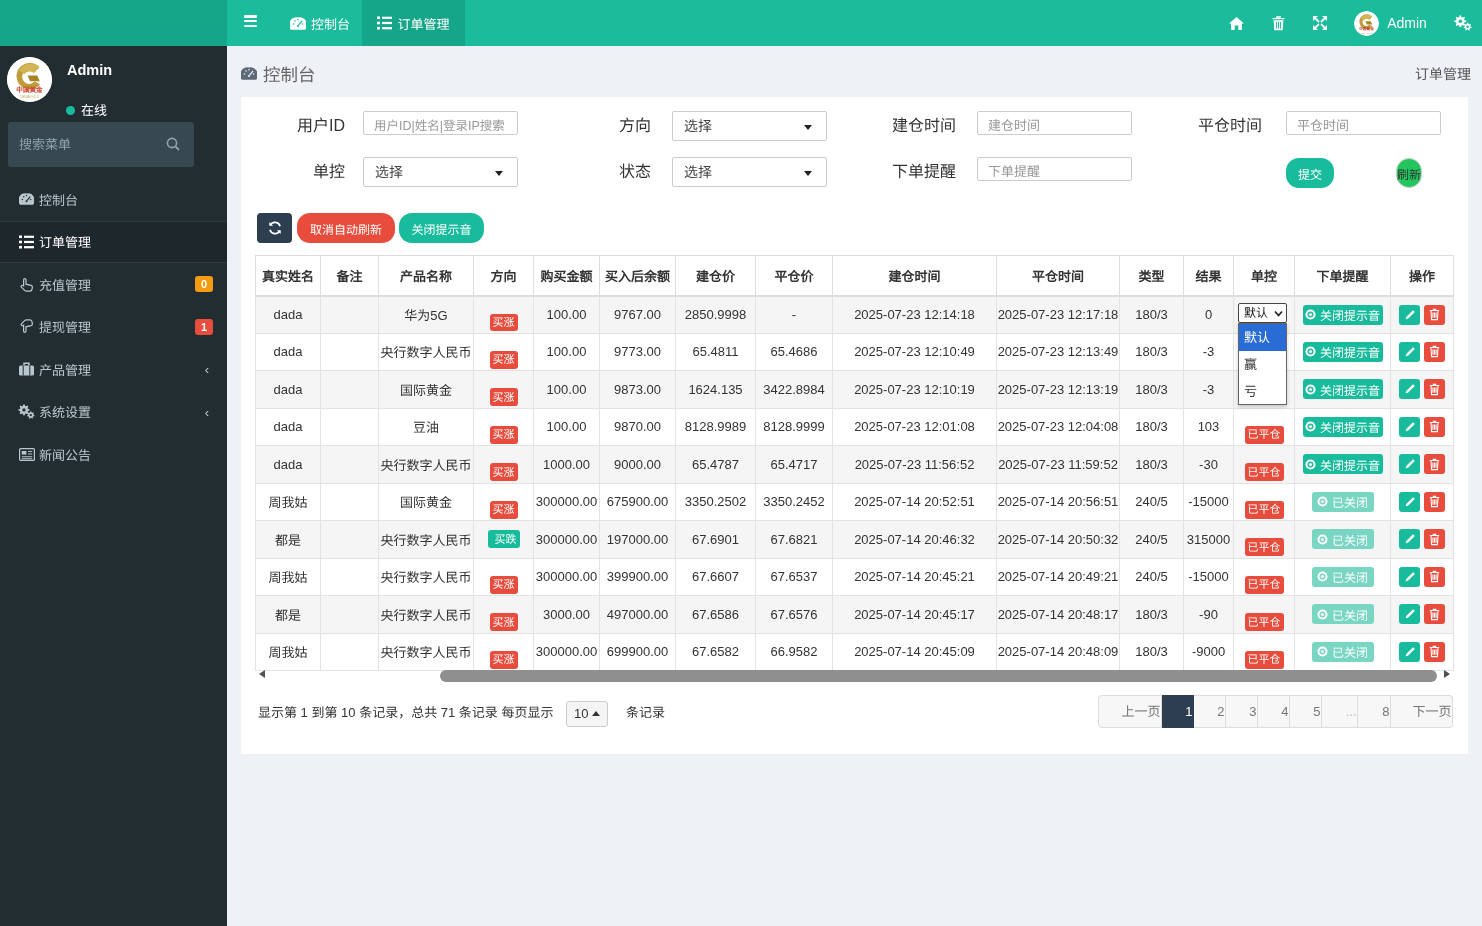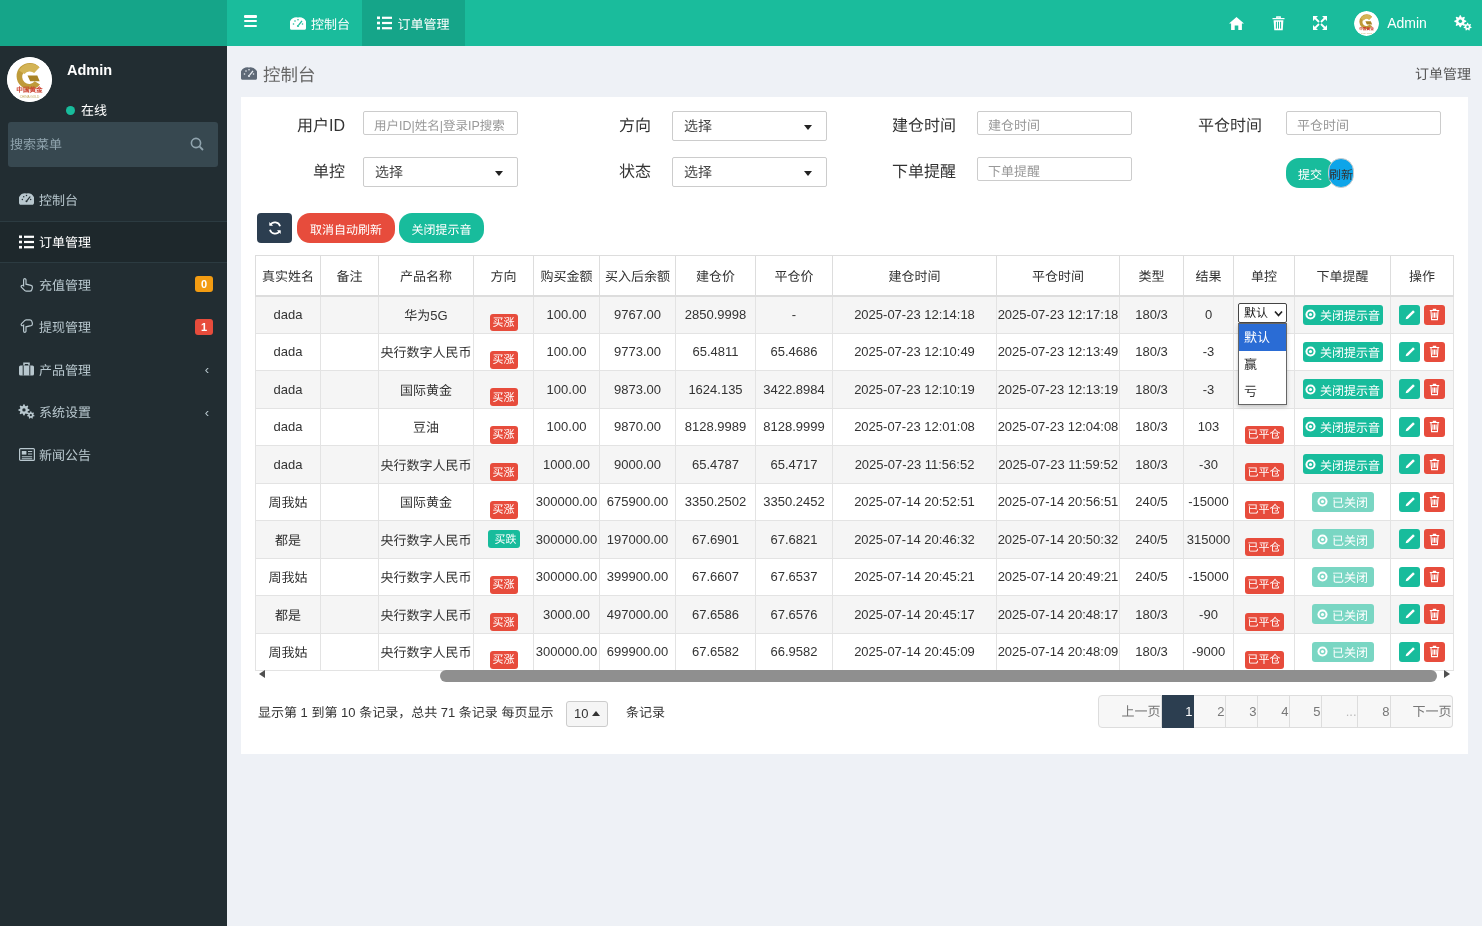--- a/index.html
+++ b/index.html
@@ -15,21 +15,21 @@
 .hamb { position:absolute; left:244px; top:15px; width:13px; }
 .hamb div { height:2.6px; background:#fff; margin-bottom:2.3px; border-radius:1px; }
 .nav-ic { position:absolute; top:0; height:46px; display:flex; align-items:center; justify-content:center; }
 
 
 #sidebar { position:absolute; left:0; top:46px; width:227px; height:880px; background:#222d32; }
 #avatar { position:absolute; left:7px; top:11px; width:45px; height:45px; border-radius:50%; background:#fff; overflow:hidden; }
 #uname { position:absolute; left:67px; top:16px; color:#fff; font-size:14.5px; font-weight:bold; }
 #ustat { position:absolute; left:66px; top:54px; color:#fff; font-size:13px; }
 #ustat .dot { display:inline-block; width:9px; height:9px; border-radius:50%; background:#18bc9c; margin-right:6px; }
-#sform { position:absolute; left:8px; top:76px; width:210px; height:45px; background:#374850; border-radius:3px; color:#8fa3ad; font-size:13px; line-height:45px; padding-left:2px; }
+#sform { position:absolute; left:8px; top:76px; width:186px; height:45px; background:#374850; border-radius:3px; color:#8fa3ad; font-size:13px; line-height:45px; padding-left:11px; }
 #sform svg { position:absolute; right:14px; top:15px; }
 .smenu { position:absolute; left:0; top:132px; width:227px; }
 .sitem { height:42.5px; display:flex; align-items:center; color:#b8c7ce; font-size:13px; position:relative; }
 .sitem .mi { width:19px; margin-left:17px; margin-right:3px; text-align:center; display:inline-flex; justify-content:center; }
 .sitem.active { background:#1e282c; color:#fff; border-top:1px solid #2c3b41; border-bottom:1px solid #2c3b41; }
 .badge { position:absolute; right:14px; top:50%; transform:translateY(-50%); font-size:11px; font-weight:bold; color:#fff; border-radius:3px; padding:2px 6px; }
 .chev { position:absolute; right:18px; top:50%; transform:translateY(-50%); font-size:13px; }
 
 
 #content { position:absolute; left:227px; top:46px; width:1255px; height:880px; background:#eef1f6; }
@@ -41,21 +41,21 @@
 .flabel { position:absolute; font-size:16px; color:#333; text-align:right; width:120px; line-height:30px; }
 .finput { position:absolute; width:155px; height:24px; border:1px solid #ccc; border-radius:2px; background:#fff; font-size:13px; color:#999; line-height:28px; padding-left:10px; white-space:nowrap; overflow:hidden; }
 .fselect { position:absolute; width:155px; height:30px; border:1px solid #ccc; border-radius:2px; background:#fff; font-size:14px; color:#444; line-height:28px; padding-left:11px; }
 .fselect:after { content:""; position:absolute; right:14px; top:12.5px; border-left:4px solid transparent; border-right:4px solid transparent; border-top:5px solid #222; }
 .btn { display:inline-flex; align-items:center; justify-content:center; border-radius:13px; font-size:12px; color:#fff; border:none; }
 
 
 #tblwrap { position:absolute; left:14px; top:158px; width:1199px; }
 table { border-collapse:collapse; table-layout:fixed; width:1198px; font-size:13px; color:#333; }
 th, td { border:1px solid #e3e3e3; text-align:center; overflow:hidden; white-space:nowrap; }
-th { height:40px; font-weight:normal; font-size:13px; border-color:#ddd; border-bottom-width:2px; }
+th { height:40px; font-weight:bold; font-size:13px; border-color:#ddd; border-bottom-width:2px; }
 td { height:37.5px; }
 tr.odd td { background:#f5f5f5; }
 .bdg { display:inline-block; border-radius:3px; color:#fff; font-size:11px; padding:2.5px 3px; line-height:1.15; }
 .bdg.red { background:#e74c3c;margin-top:16px; }
 .bdg.teal { background:#18bc9c;padding-left:7px; }
 .abtn { display:inline-flex; align-items:center; justify-content:center; width:21px; height:20px; border-radius:3px; vertical-align:middle; }
 .sndbtn { display:inline-flex; align-items:center; justify-content:center; gap:4px; width:80px; height:20px; border-radius:3px; background:#18bc9c; color:#fff; font-size:12px; }
 .sndbtn.off { background:#79d6c3; width:62px; }
 .pgbtn { float:left; height:33px; line-height:31px; text-align:right; background:#f7f7f7; border:1px solid #ddd; border-left:none; color:#777; font-size:13px; }
 </style>
@@ -232,21 +232,21 @@
     <div class="flabel" style="left:901px; top:14px;">平仓时间</div>
     <div class="finput" style="left:1045px; top:14px;">平仓时间</div>
 
     <div class="flabel" style="left:-16px; top:60px;">单控</div>
     <div class="fselect" style="left:122px; top:60px;">选择</div>
     <div class="flabel" style="left:290px; top:60px;">状态</div>
     <div class="fselect" style="left:431px; top:60px;">选择</div>
     <div class="flabel" style="left:595px; top:60px;">下单提醒</div>
     <div class="finput" style="left:736px; top:60px;">下单提醒</div>
     <div class="btn" style="position:absolute; left:1045px; top:61px; width:48px; height:30px; background:#18bc9c;">提交</div>
-    <div class="btn" style="position:absolute; left:1087px; top:61px; width:26px; height:30px; background:#0ea5e9; border:1px solid #ccc; color:#333;">刷新</div>
+    <div class="btn" style="position:absolute; left:1155px; top:61px; width:26px; height:30px; background:#22c55e; border:1px solid #ccc; color:#333;">刷新</div>
 
     <div class="btn" style="position:absolute; left:16px; top:116px; width:35px; height:30px; border-radius:4px; background:#2c3e50;">
         <svg width="14" height="14" viewBox="0 0 14 14">
           <g fill="none" stroke="#fff" stroke-width="1.7">
             <path d="M12.1 5.2A5.4 5.4 0 0 0 2.3 4"></path>
             <path d="M1.9 8.8A5.4 5.4 0 0 0 11.7 10"></path>
           </g>
           <path d="M1.3 1v3.8h3.8z" fill="#fff"></path>
           <path d="M12.7 13V9.2H8.9z" fill="#fff"></path>
         </svg>

